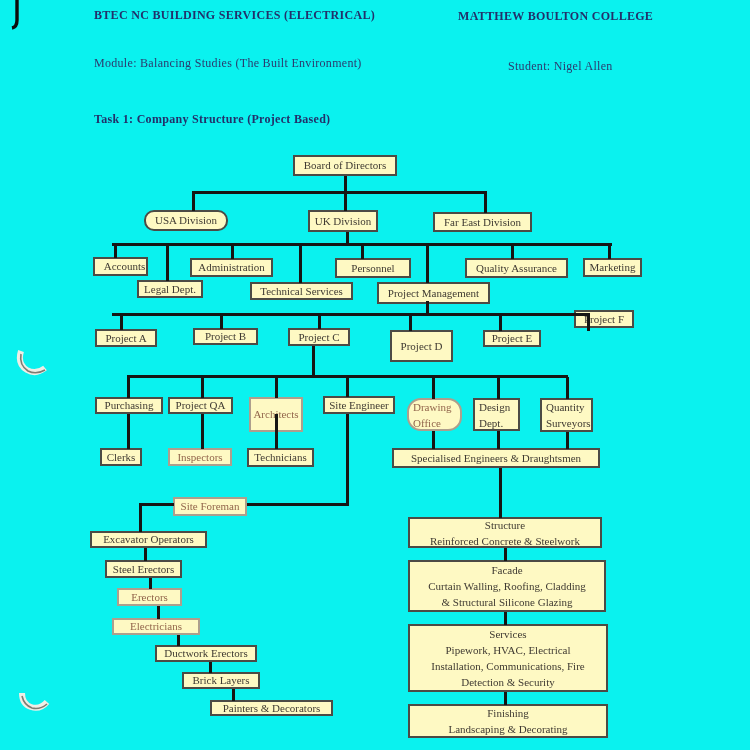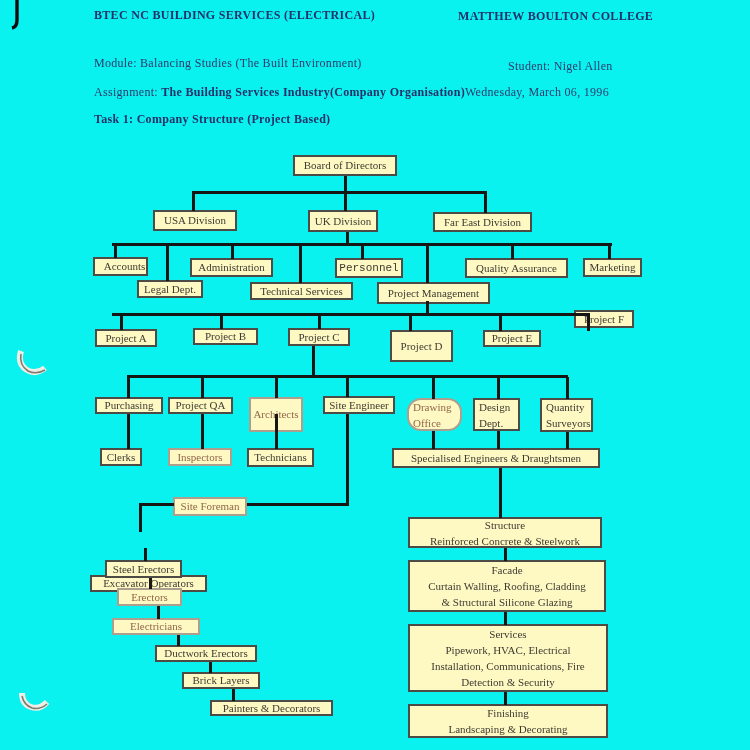--- a/index.html
+++ b/index.html
@@ -25,55 +25,54 @@
 </style>
 </head>
 <body>
 
 <div id="canvas">
 
   <div class="hdr" style="left:94px; top:8px;"><b>BTEC NC BUILDING SERVICES (ELECTRICAL)</b></div>
   <div class="hdr" style="left:458px; top:9px;"><b>MATTHEW BOULTON COLLEGE</b></div>
   <div class="hdr" style="left:94px; top:56px;">Module: Balancing Studies (The Built Environment)</div>
   <div class="hdr" style="left:508px; top:59px;">Student: Nigel Allen</div>
-  <div class="hdr" style="left:94px; top:85px;"><span>Assignment: </span><b>The Building Services Industry(Company Organisation)</b><span>Wednesday, March 06, 1996</span></div>
   <div class="hdr" style="left:94px; top:112px;"><b>Task 1: Company Structure (Project Based)</b></div>
 
   <svg class="artifact" style="left:11px; top:0;" width="12" height="30" viewBox="0 0 12 30">
     <path d="M6,0 L6,20 Q6,27 1,28" stroke="#0c0c0c" stroke-width="3.4" fill="none"></path>
   </svg>
   <svg class="artifact" style="left:16px; top:348px;" width="32" height="30" viewBox="0 0 32 30">
     <path d="M5,3 Q1,16 11,22 Q20,27 29,20" stroke="#efeee6" stroke-width="6" fill="none"></path>
     <path d="M5,6 Q3,17 12,23 Q20,27 29,22" stroke="#7e7c72" stroke-width="1.6" fill="none"></path>
   </svg>
   <svg class="artifact" style="left:18px; top:690px;" width="32" height="24" viewBox="0 0 32 24">
     <path d="M4,3 Q4,14 13,17 Q22,20 29,12" stroke="#efeee6" stroke-width="6" fill="none"></path>
     <path d="M4,6 Q6,15 14,18 Q22,20 29,14" stroke="#7e7c72" stroke-width="1.6" fill="none"></path>
   </svg>
 
   <div id="chart">
       <div class="box" style="left: 293px; top: 155px; width: 104px; height: 21px;">
         <div>Board of Directors</div>
       </div>
-      <div class="box" style="left: 153px; top: 210px; width: 84px; height: 21px;">
+      <div class="box" style="left: 144px; top: 210px; width: 84px; height: 21px; border-radius: 10px;">
         <div>USA Division</div>
       </div>
       <div class="box" style="left: 308px; top: 210px; width: 70px; height: 22px;">
         <div>UK Division</div>
       </div>
       <div class="box" style="left: 433px; top: 212px; width: 99px; height: 20px;">
         <div>Far East Division</div>
       </div>
       <div class="box" style="left: 93px; top: 257px; width: 55px; height: 19px; padding-left: 8px;">
         <div>Accounts</div>
       </div>
       <div class="box" style="left: 190px; top: 258px; width: 83px; height: 19px;">
         <div>Administration</div>
       </div>
-      <div class="box" style="left: 335px; top: 258px; width: 68px; height: 20px; font-family: Liberation Mono, monospace;">
+      <div class="box" style="left: 335px; top: 258px; width: 76px; height: 20px;">
         <div>Personnel</div>
       </div>
       <div class="box" style="left: 465px; top: 258px; width: 103px; height: 20px;">
         <div>Quality Assurance</div>
       </div>
       <div class="box" style="left: 583px; top: 258px; width: 59px; height: 19px;">
         <div>Marketing</div>
       </div>
       <div class="box" style="left: 137px; top: 280px; width: 66px; height: 18px;">
         <div>Legal Dept.</div>
@@ -134,21 +133,21 @@
       </div>
       <div class="box" style="left: 247px; top: 448px; width: 67px; height: 19px;">
         <div>Technicians</div>
       </div>
       <div class="box" style="left: 392px; top: 448px; width: 208px; height: 20px;">
         <div>Specialised Engineers &amp; Draughtsmen</div>
       </div>
       <div class="box faded" style="left: 173px; top: 497px; width: 74px; height: 19px;">
         <div>Site Foreman</div>
       </div>
-      <div class="box" style="left: 90px; top: 531px; width: 117px; height: 17px; margin-top: 44px;">
+      <div class="box" style="left: 90px; top: 531px; width: 117px; height: 17px;">
         <div>Excavator Operators</div>
       </div>
       <div class="box" style="left: 105px; top: 560px; width: 77px; height: 18px;">
         <div>Steel Erectors</div>
       </div>
       <div class="box faded" style="left: 117px; top: 588px; width: 65px; height: 18px;">
         <div>Erectors</div>
       </div>
       <div class="box faded" style="left: 112px; top: 618px; width: 88px; height: 17px; text-align: right;">
         <div>Electricians</div>

